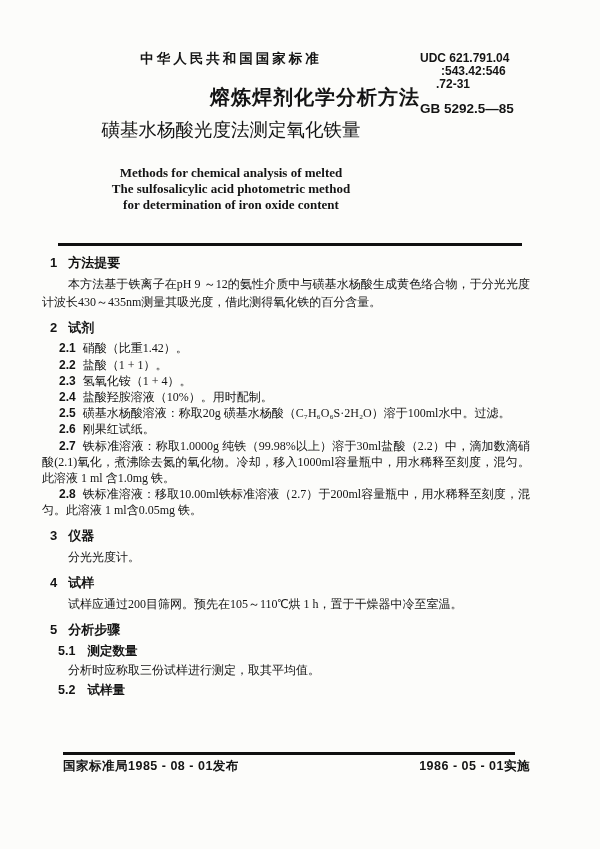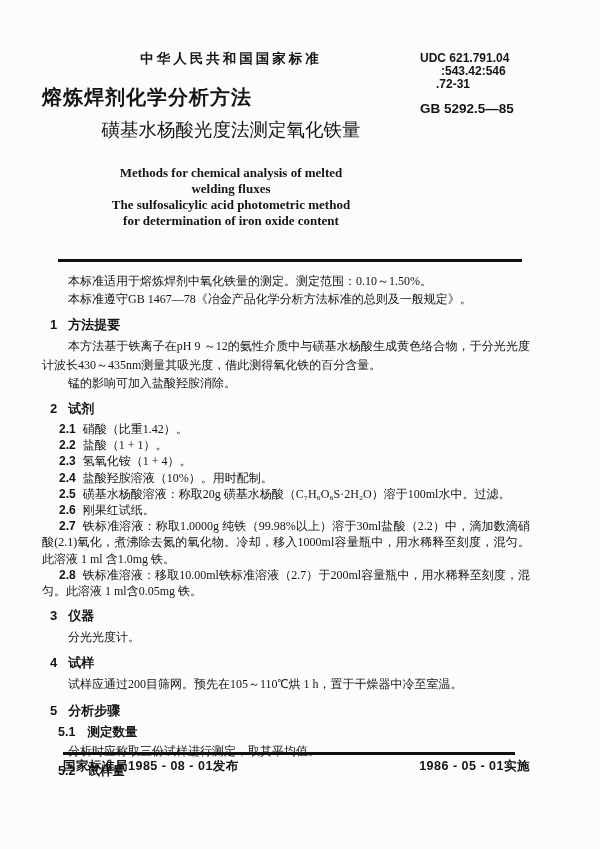--- a/index.html
+++ b/index.html
@@ -25,21 +25,21 @@
     margin-top:50px;
     text-align:center;
     font-family:"Liberation Sans", sans-serif;
     font-weight:bold;
     font-size:13.5px;
     letter-spacing:3px;
     white-space:nowrap;
   }
   .cn-title1 {
     margin-top:16px;
-    text-align:left;
+    text-align:right;
     font-family:"Liberation Sans", sans-serif;
     font-weight:bold;
     font-size:20px;
     letter-spacing:1px;
     white-space:nowrap;
   }
   .cn-title2 {
     margin-top:6px;
     text-align:center;
     font-family:"Liberation Sans", sans-serif;
@@ -140,47 +140,41 @@
 <div class="page">
   <div class="doc">
 
     <div class="head-row">
       <div class="head-left">
         <div class="banner">中华人民共和国国家标准</div>
         <div class="cn-title1">熔炼焊剂化学分析方法</div>
         <div class="cn-title2">磺基水杨酸光度法测定氧化铁量</div>
         <div class="en-title">
           <div>Methods for chemical analysis of melted</div>
-          <div>welding fluxes</div>
           <div>The sulfosalicylic acid photometric method</div>
           <div>for determination of iron oxide content</div>
         </div>
       </div>
       <div class="head-right">
         <div class="udc-block">
           <div>UDC 621.791.04</div>
           <div class="udc-l2">:543.42:546</div>
           <div class="udc-l3">.72-31</div>
         </div>
         <div class="std-code">GB 5292.5—85</div>
       </div>
     </div>
 
     <div class="rule-top"></div>
 
-    <div class="body-block">
-      <p class="para">本标准适用于熔炼焊剂中氧化铁量的测定。测定范围：0.10～1.50%。</p>
-      <p class="para">本标准遵守GB 1467—78《冶金产品化学分析方法标准的总则及一般规定》。</p>
-    </div>
 
     <div class="sec-h">
       <span class="sec-num">1</span><span>方法提要</span>
     </div>
     <p class="para">本方法基于铁离子在pH 9 ～12的氨性介质中与磺基水杨酸生成黄色络合物，于分光光度计波长430～435nm测量其吸光度，借此测得氧化铁的百分含量。</p>
-    <p class="para">锰的影响可加入盐酸羟胺消除。</p>
 
     <div class="sec-h">
       <span class="sec-num">2</span><span>试剂</span>
     </div>
     <p class="item"><span class="item-num">2.1</span><span>硝酸（比重1.42）。</span></p>
     <p class="item"><span class="item-num">2.2</span><span>盐酸（1 + 1）。</span></p>
     <p class="item"><span class="item-num">2.3</span><span>氢氧化铵（1 + 4）。</span></p>
     <p class="item"><span class="item-num">2.4</span><span>盐酸羟胺溶液（10%）。用时配制。</span></p>
     <p class="item"><span class="item-num">2.5</span><span>磺基水杨酸溶液：称取20g 磺基水杨酸（C₇H₆O₆S·2H₂O）溶于100ml水中。过滤。</span></p>
     <p class="item"><span class="item-num">2.6</span><span>刚果红试纸。</span></p>

